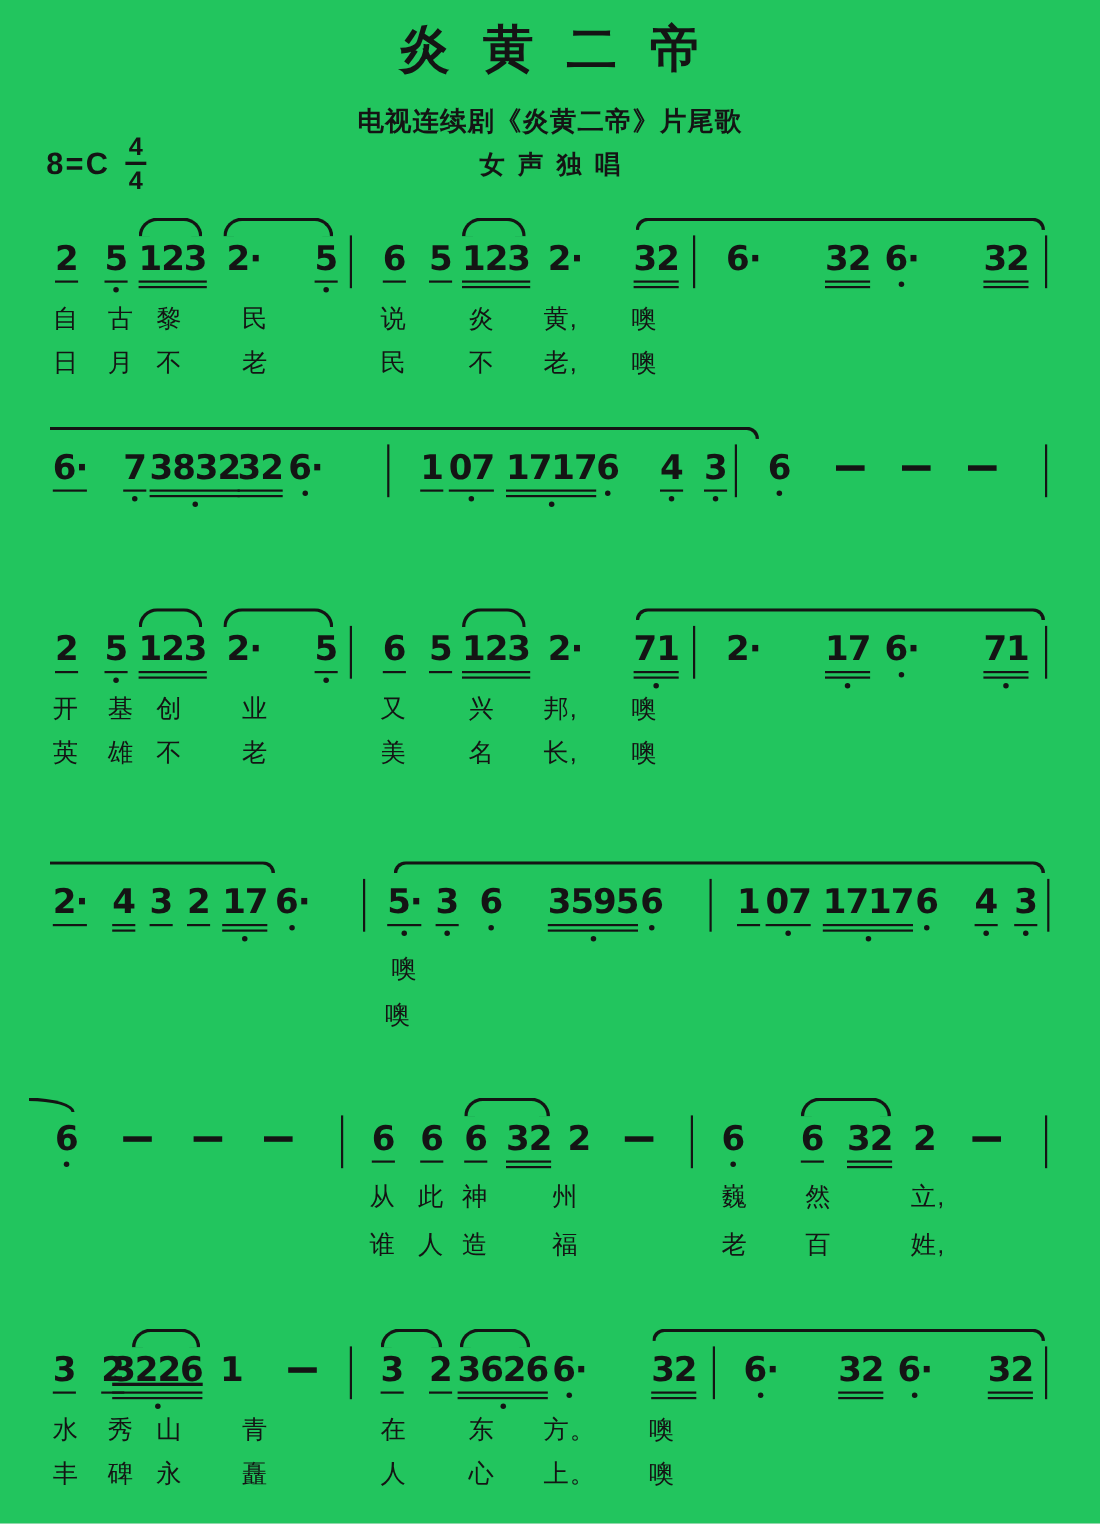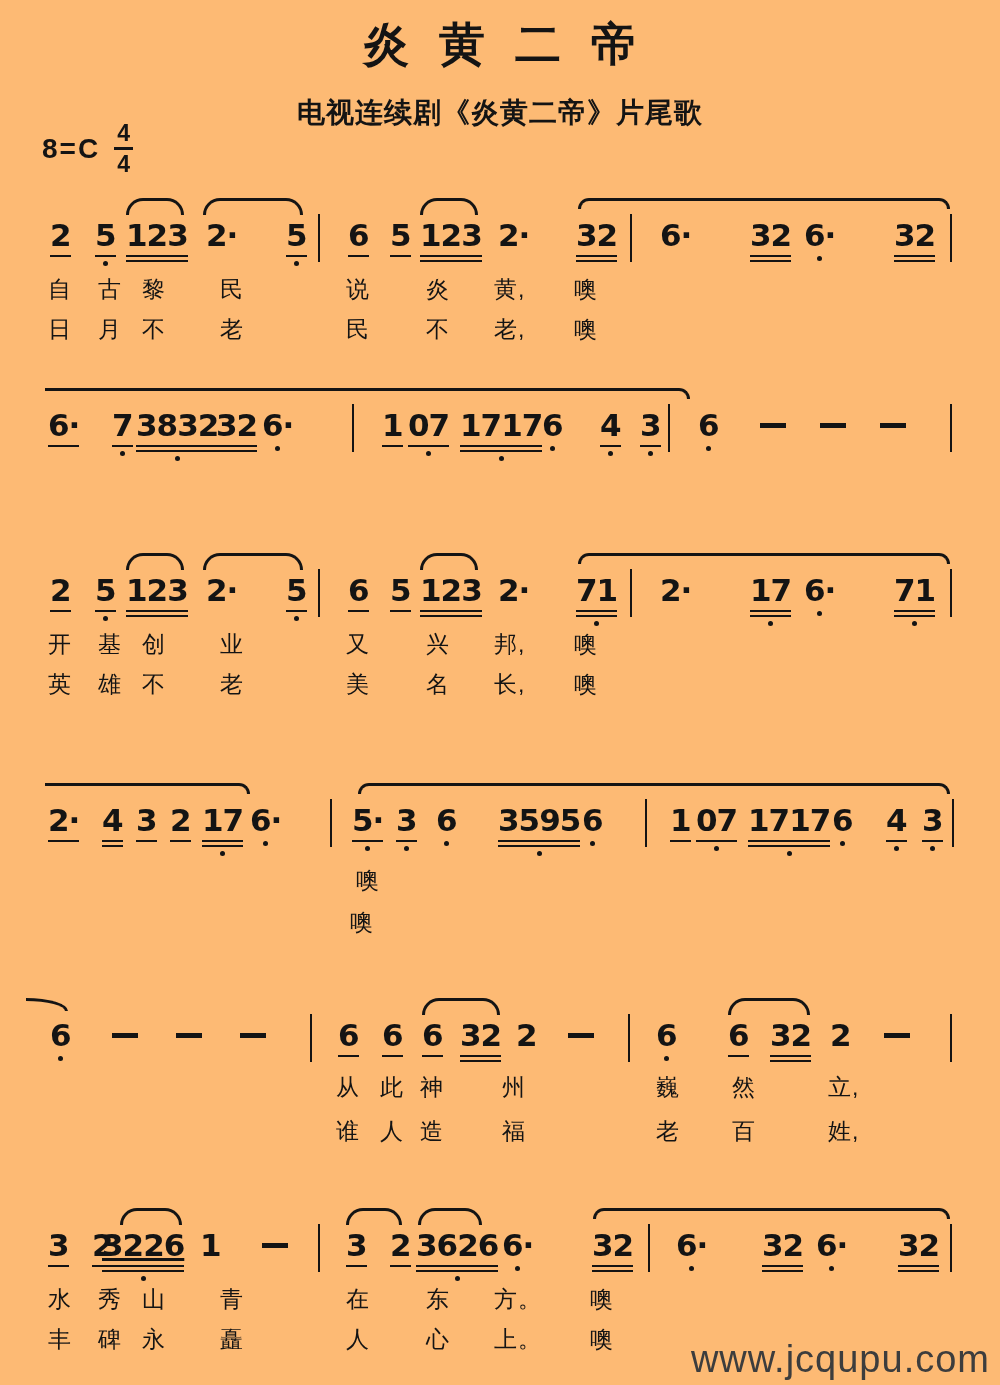--- a/index.html
+++ b/index.html
@@ -1,30 +1,30 @@
 <!DOCTYPE html>
 <html><head>
 <meta charset="utf-8">
 <style>
   html,body{margin:0;padding:0;background:#e8e8e8;}
   .page{
     position:relative; width:1000px; height:1385px; margin:0 auto;
-    background:#fdba74; overflow:hidden;
+    background:#22c55e; overflow:hidden;
     font-family:"Liberation Sans","DejaVu Sans",sans-serif;
     color:#141414;
   }
   
   .title{
     position:absolute; top:14px; left:0; width:100%;
     text-align:center; font-size:46px; font-weight:bold;
     letter-spacing:30px; text-indent:30px;
   }
   .subtitle{
     position:absolute; top:94px; left:0; width:100%;
-    text-align:center; font-size:28px; font-weight:bold; letter-spacing:1px;
+    text-align:center; font-size:24px; font-weight:bold; letter-spacing:1px;
   }
   .voice{
     position:absolute; top:134px; left:0; width:100%;
     text-align:center; font-size:23px; font-weight:bold;
     letter-spacing:12px; text-indent:12px;
   }
   .keysig{
     position:absolute; top:122px; left:42px;
     display:flex; align-items:center; font-weight:bold;
   }
@@ -62,20 +62,21 @@
     font-family:"Liberation Sans","DejaVu Sans",sans-serif;
   }
 </style>
 </head>
 <body>
 
 <div class="page">
 
   <div class="title">炎黄二帝</div>
   <div class="subtitle">电视连续剧《炎黄二帝》片尾歌</div>
+  <div class="voice">女声独唱</div>
 
   <div class="keysig">
     <span class="keytxt">8=C</span>
     <span class="ts">
       <span class="tsn">4</span>
       <span class="tsd">4</span>
     </span>
   </div>
 
 
@@ -572,14 +573,13 @@
         <div class="syl" style="left: 98px; top: 118px;">碑</div>
         <div class="syl" style="left: 142px; top: 118px;">永</div>
         <div class="syl" style="left: 220px; top: 118px;">矗</div>
         <div class="syl" style="left: 346px; top: 118px;">人</div>
         <div class="syl" style="left: 426px; top: 118px;">心</div>
         <div class="syl" style="left: 494px; top: 118px;">上。</div>
         <div class="syl" style="left: 590px; top: 118px;">噢</div>
       </div>
     </div>
 
-  <div class="watermark">www.jcqupu.com</div>
 </div>
 
 </body></html>

